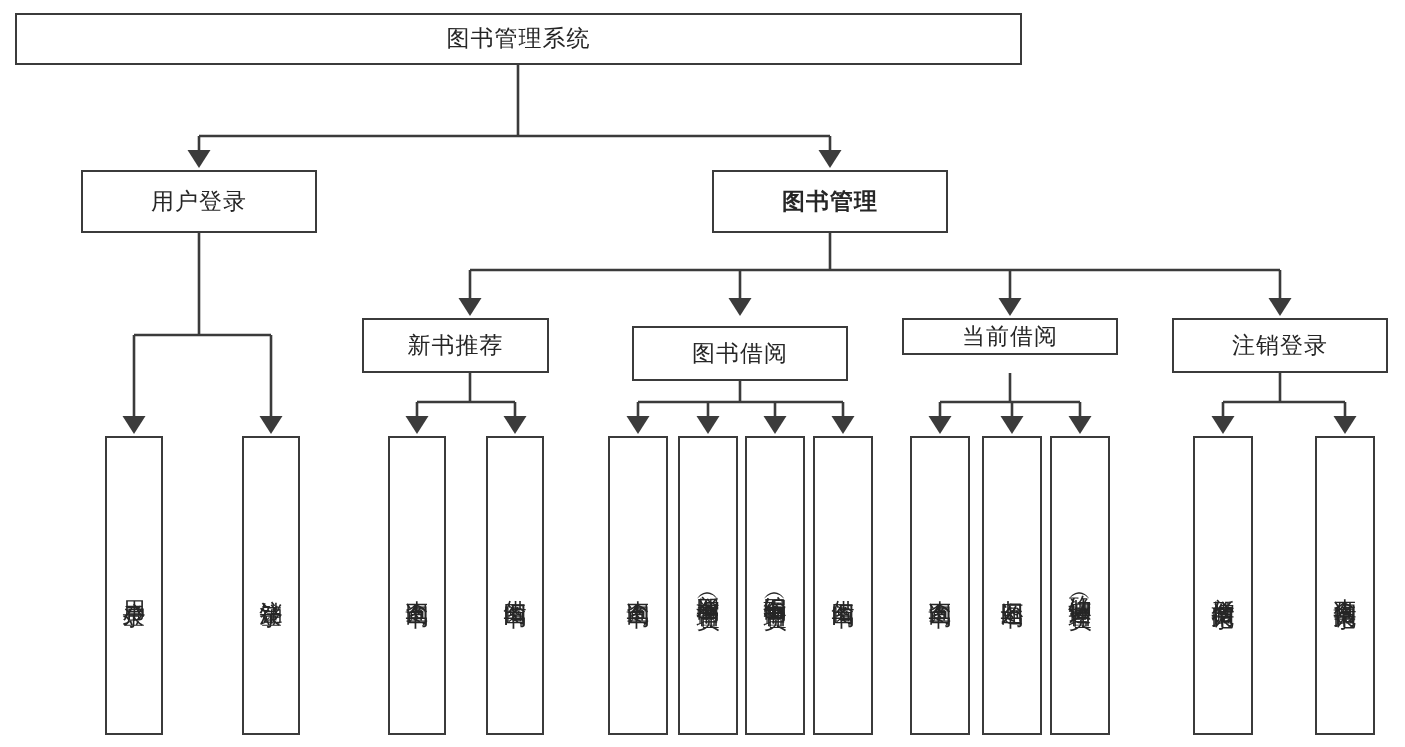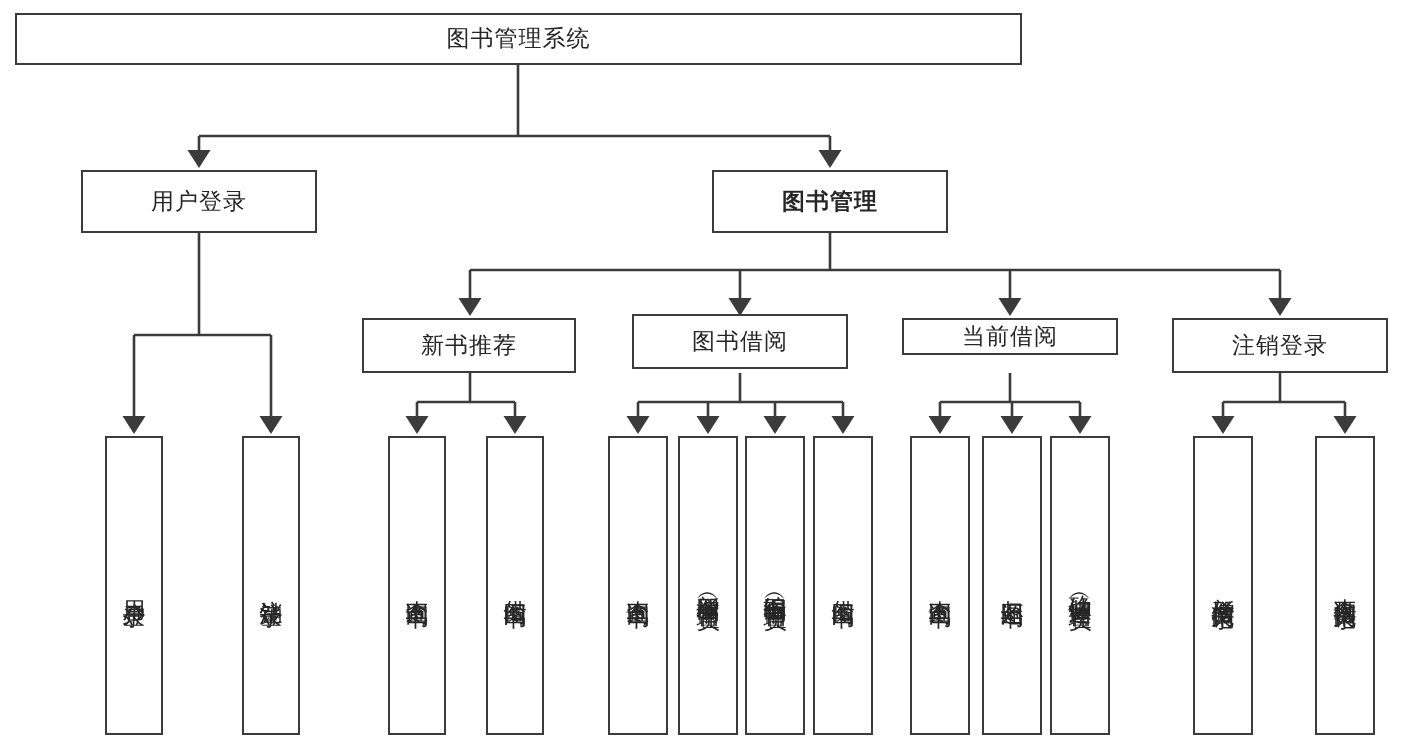--- a/index.html
+++ b/index.html
@@ -122,24 +122,24 @@
   <div id="nodes-layer">
       <div class="node horiz" style="left: 15px; top: 13px; width: 1007px; height: 52px;">
         <span class="htext">图书管理系统</span>
       </div>
       <div class="node horiz" style="left: 81px; top: 170px; width: 236px; height: 63px;">
         <span class="htext">用户登录</span>
       </div>
       <div class="node horiz" style="left: 712px; top: 170px; width: 236px; height: 63px; font-weight: bold;">
         <span class="htext">图书管理</span>
       </div>
-      <div class="node horiz" style="left: 362px; top: 318px; width: 214px; height: 55px;">
+      <div class="node horiz" style="left: 362px; top: 318px; width: 187px; height: 55px;">
         <span class="htext">新书推荐</span>
       </div>
-      <div class="node horiz" style="left: 632px; top: 314px; width: 216px; height: 55px;">
+      <div class="node horiz" style="left: 632px; top: 326px; width: 216px; height: 55px;">
         <span class="htext">图书借阅</span>
       </div>
       <div class="node horiz" style="left: 902px; top: 318px; width: 216px; height: 37px;">
         <span class="htext">当前借阅</span>
       </div>
       <div class="node horiz" style="left: 1172px; top: 318px; width: 216px; height: 55px;">
         <span class="htext">注销登录</span>
       </div>
       <div class="node vert" style="left: 105px; top: 436px; width: 58px; height: 299px;">
         <span class="vtext">用户登录</span>

